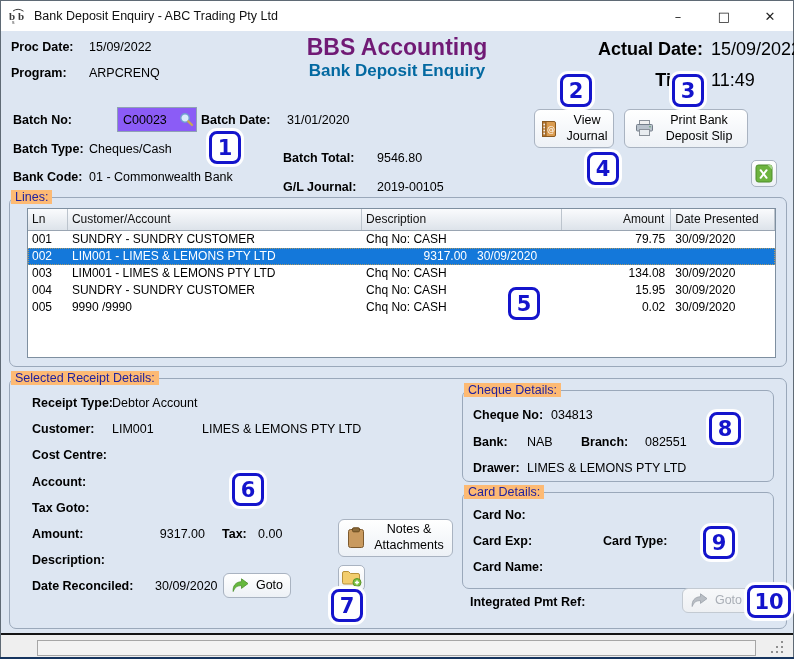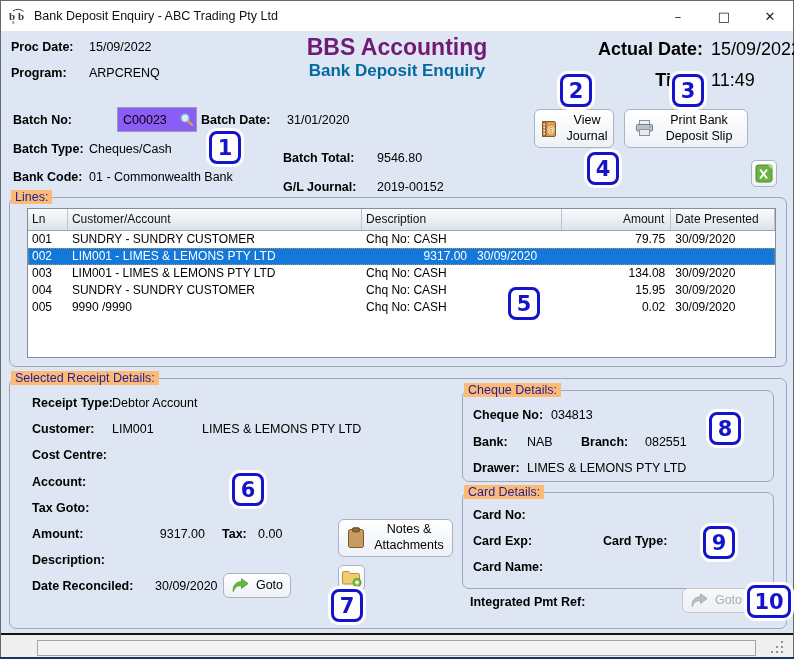--- a/index.html
+++ b/index.html
@@ -133,21 +133,21 @@
   <span class="val" style="left:286px; top:112px;">31/01/2020</span>
 
   <span class="lbl" style="left:12px; top:141px;">Batch Type:</span>
   <span class="val" style="left:88px; top:141px;">Cheques/Cash</span>
   <span class="lbl" style="left:282px; top:150px;">Batch Total:</span>
   <span class="val" style="left:376px; top:150px;">9546.80</span>
 
   <span class="lbl" style="left:12px; top:169px;">Bank Code:</span>
   <span class="val" style="left:88px; top:169px;">01 - Commonwealth Bank</span>
   <span class="lbl" style="left:282px; top:179px;">G/L Journal:</span>
-  <span class="val" style="left:376px; top:179px;">2019-00152</span>
+  <span class="val" style="left:376px; top:179px;">2019-00105</span>
 
   <div class="btn" style="left:533px; top:108px; width:80px; height:39px;">
     <svg width="19" height="18" viewBox="0 0 19 18">
       <rect x="3.5" y="1.5" width="13" height="15" rx="1.5" fill="#db9c50" stroke="#8a5a22"></rect>
       <rect x="3.5" y="1.5" width="3.5" height="15" fill="#b5762f" stroke="#8a5a22"></rect>
       <circle cx="5.2" cy="4.5" r="0.9" fill="#eee"></circle>
         <circle cx="5.2" cy="7.5" r="0.9" fill="#eee"></circle>
       <circle cx="5.2" cy="10.5" r="0.9" fill="#eee"></circle>
         <circle cx="5.2" cy="13.5" r="0.9" fill="#eee"></circle>
       <text x="12" y="12" font-size="8" fill="#fff" text-anchor="middle" font-family="DejaVu Sans, sans-serif">@</text>

